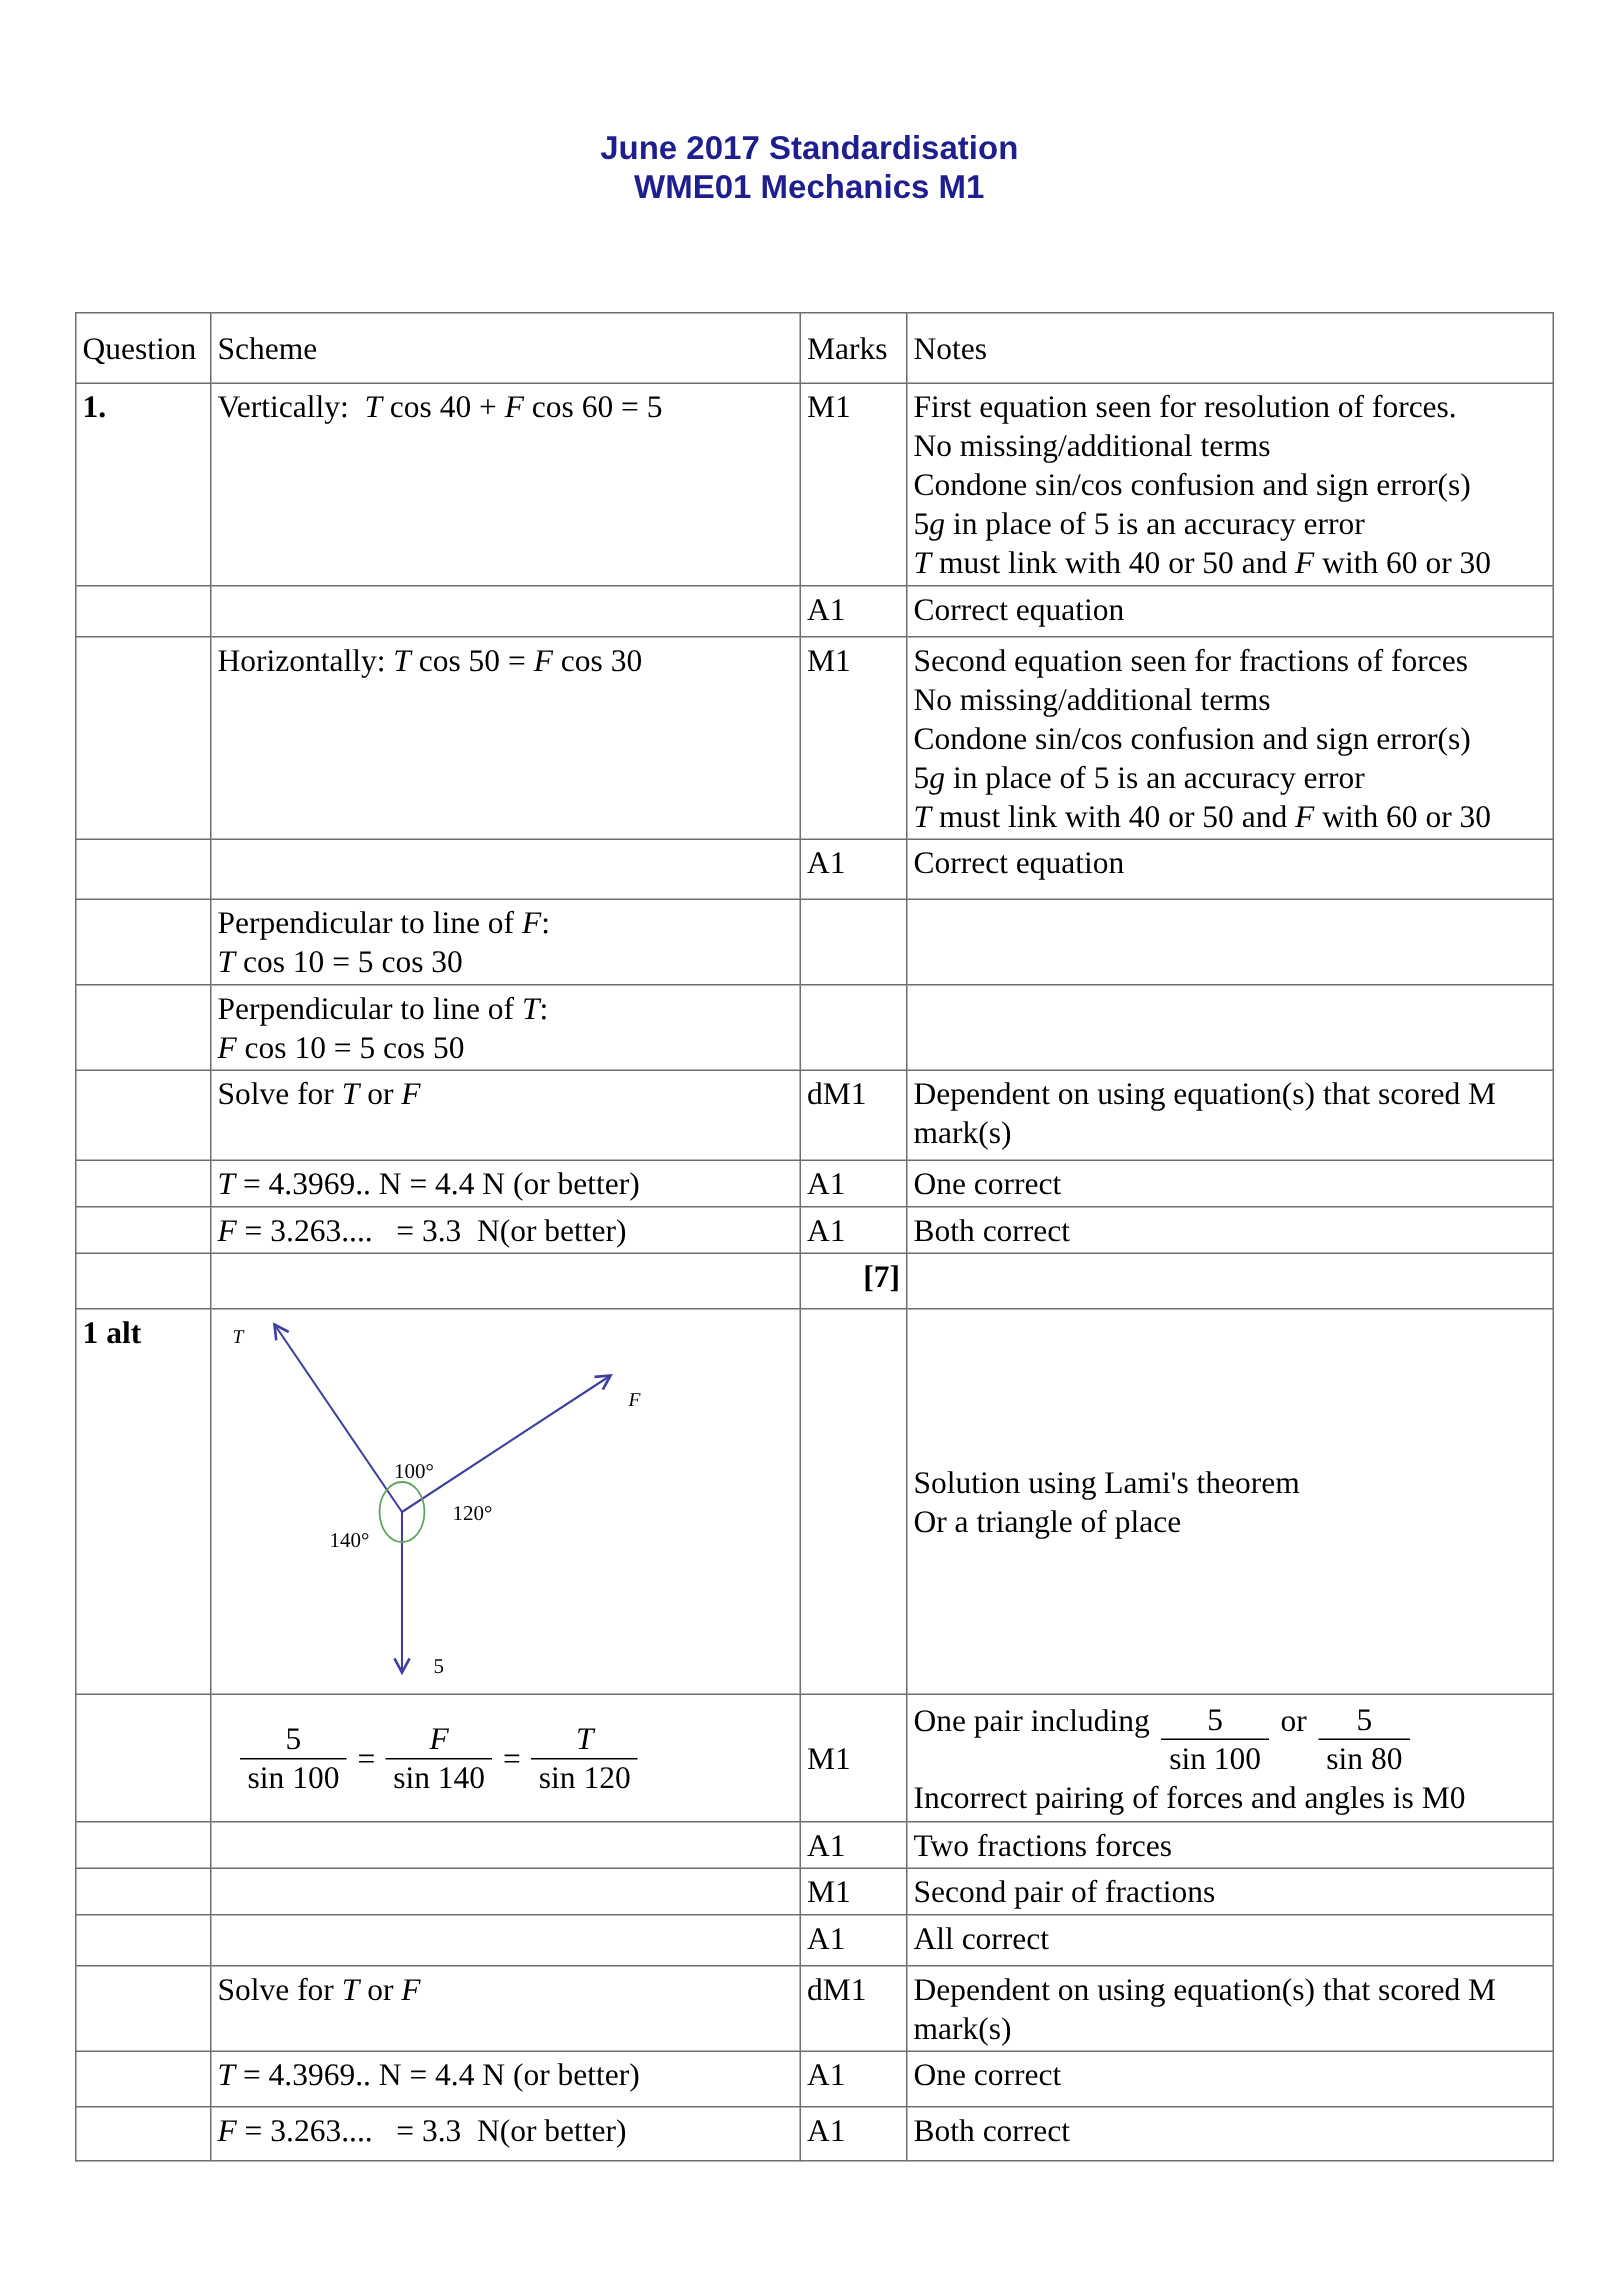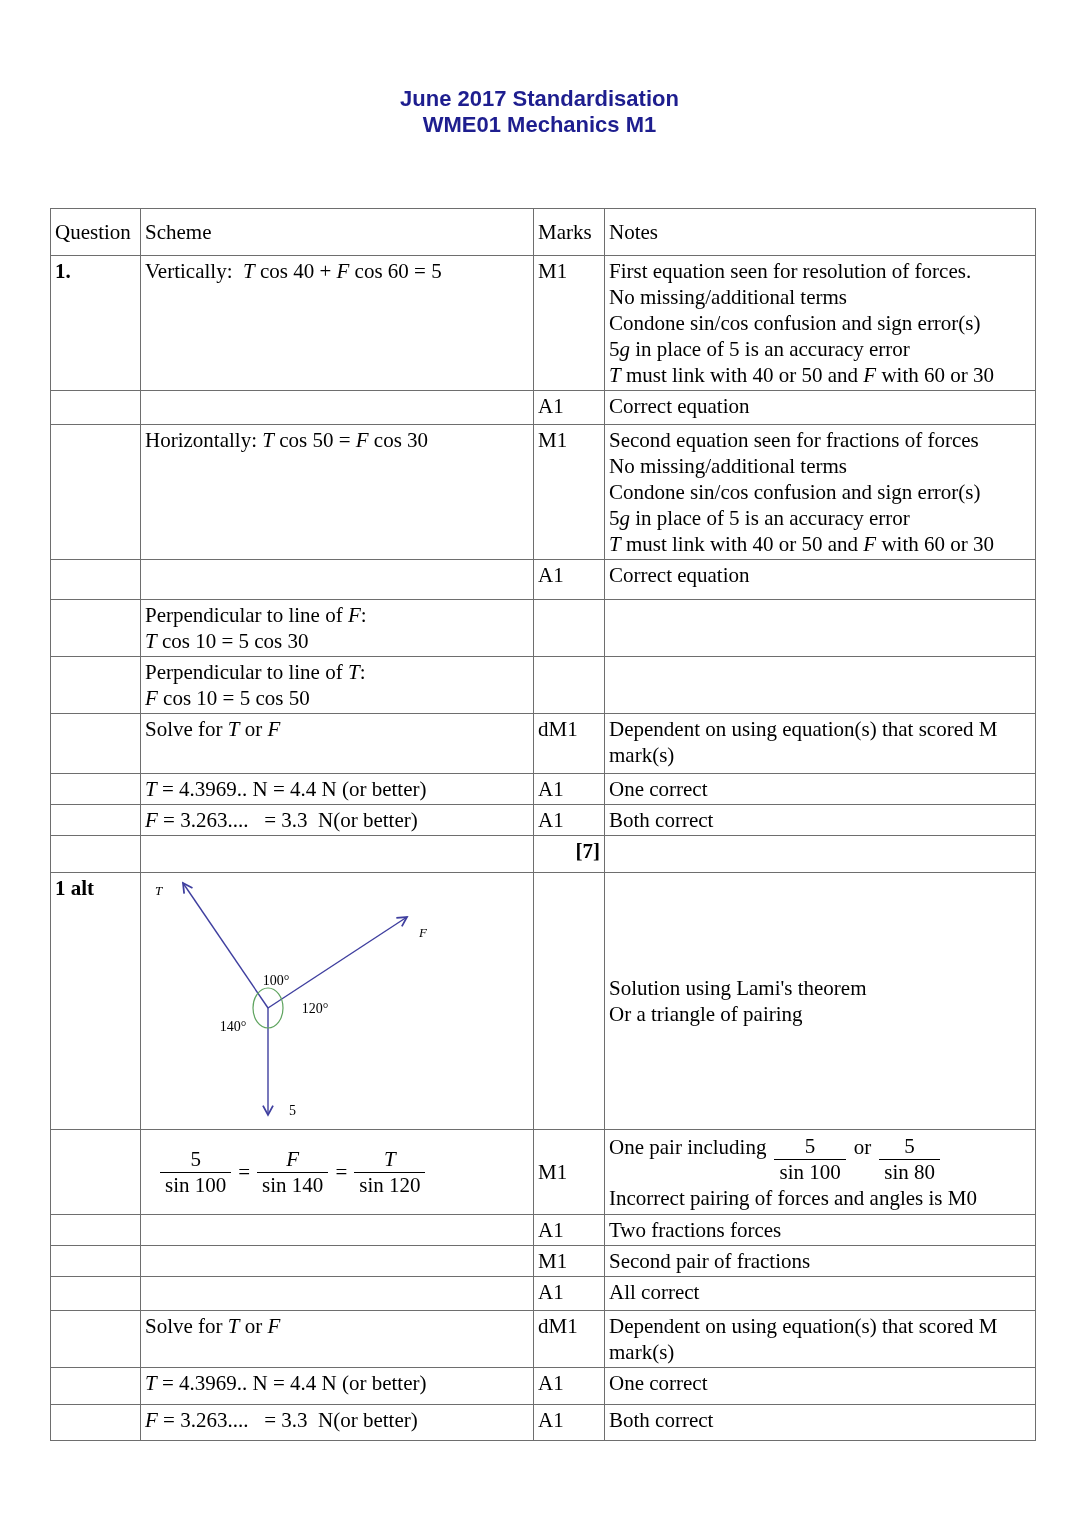--- a/index.html
+++ b/index.html
@@ -190,21 +190,21 @@
         <text class="dlbl dlbl-it" x="274" y="62">F</text>
         <text class="dlbl" x="144" y="240">5</text>
         <text class="dlbl" x="131" y="110" text-anchor="middle">100°</text>
         <text class="dlbl" x="170" y="138" text-anchor="middle">120°</text>
         <text class="dlbl" x="88" y="156" text-anchor="middle">140°</text>
       </svg>
     </td>
     <td class="c-m"></td>
     <td class="vmid">
           <div class="ln"><span>Solution using Lami's theorem</span></div>
-          <div class="ln"><span>Or a triangle of pairing</span></div>
+          <div class="ln"><span>Or a triangle of place</span></div>
         </td>
   </tr>
 
   <tr style="height:85px">
     <td></td>
     <td class="vmid">
       <div class="eqline">
         <span class="frac">
               <span class="num">5</span>
               <span class="den">sin 100</span>

